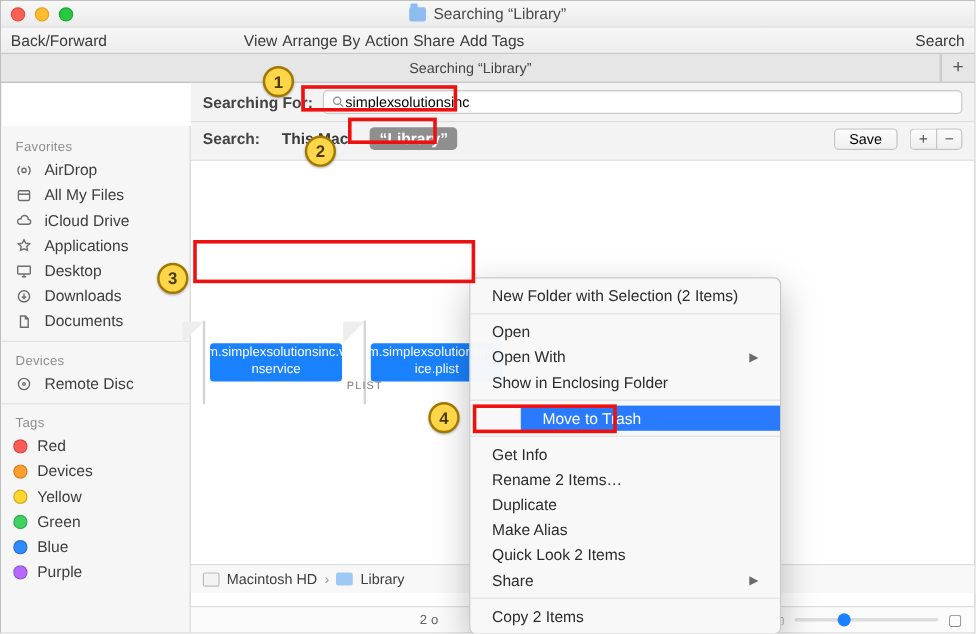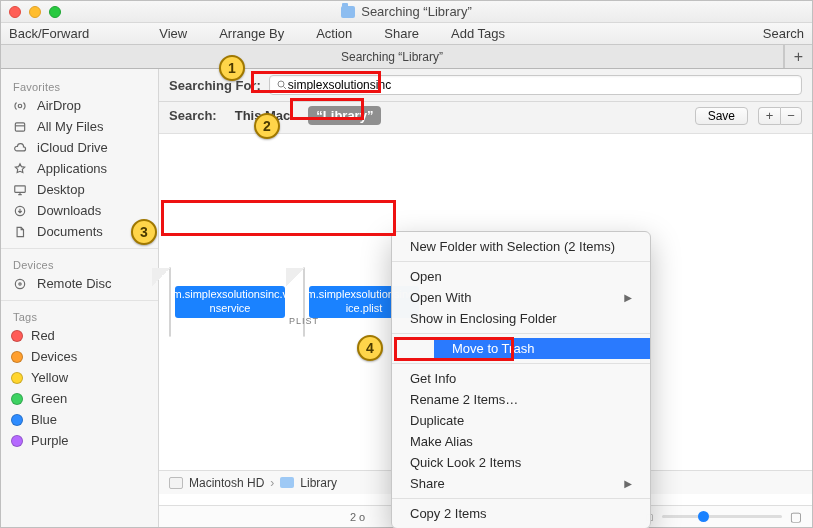--- a/index.html
+++ b/index.html
@@ -13,34 +13,34 @@
   .tl.red { background: #ff5f57; border: 1px solid #e24b41; }
   .tl.yel { background: #ffbd2e; border: 1px solid #e1a126; }
   .tl.grn { background: #28c940; border: 1px solid #1fa534; }
   .title-center { position: absolute; left: 0; right: 0; text-align: center; font-size: 13px; color: #4a4a4a; display:flex; justify-content:center; align-items:center; gap:6px; }
   .title-folder-icon { width:14px; height:12px; background:#8dbdf0; border-radius:2px; position:relative; }
   .title-folder-icon::before { content:""; position:absolute; top:-3px; left:1px; width:6px; height:4px; background:#8dbdf0; border-radius:1px; }
 
   
   .toolbar { height: 22px; display: flex; align-items: center; padding: 0 8px; font-size: 13px; color: #3b3b3b; background: linear-gradient(#f7f7f7,#ededed); border-bottom: 1px solid #c8c8c8; }
   .toolbar .tb-left { flex: 0 0 auto; }
-  .toolbar .tb-mid { display: flex; gap: 32px; margin-left: 70px; }
+  .toolbar .tb-mid { display: flex; gap: 4px; margin-left: 114px; }
   .toolbar .tb-right { margin-left: auto; }
   .tb-item { cursor: default; }
 
   
   .tabbar { height: 24px; display:flex; align-items:stretch; background:#d8d8d8; border-bottom:1px solid #b7b7b7; }
   .tab { flex:1; display:flex; align-items:center; justify-content:center; font-size:12px; color:#444; background:#e6e6e6; border-right:1px solid #c8c8c8; }
   .tab-add { width:28px; display:flex; align-items:center; justify-content:center; background:#e6e6e6; border-left:1px solid #c8c8c8; font-size:16px; color:#555; }
 
   
   .body { flex:1; display:flex; min-height:0; }
 
   
-  .sidebar { width:158px; background:#f6f6f6; border-right:1px solid #d6d6d6; padding:8px 0 0 0; font-size:13px; color:#3d3d3d; overflow:hidden; }
+  .sidebar { width:158px; background:#f6f6f6; border-right:1px solid #d6d6d6; padding:8px 0 0 0; font-size:13px; color:#3d3d3d; overflow:hidden;margin-top:36px; }
   .side-head { font-size:11px; color:#8e8e8e; padding:4px 12px 2px; letter-spacing:0.02em; }
   .side-item { display:flex; align-items:center; gap:8px; padding:3px 10px; }
   .side-sep { height:1px; background:#e2e2e2; margin:6px 0; }
   .ic { width:18px; height:14px; display:flex; align-items:center; justify-content:center; color:#6d6d6d; }
   .ic svg { width:18px; height:14px; }
   .dot { width:12px; height:12px; border-radius:50%; border:1px solid rgba(0,0,0,.2); }
 
   
   .content { flex:1; display:flex; flex-direction:column; min-width:0; position:relative; }
   .search-row { display:flex; align-items:center; gap:8px; padding:6px 10px; background:#f3f3f3; border-bottom:1px solid #d8d8d8; font-size:13px; }

